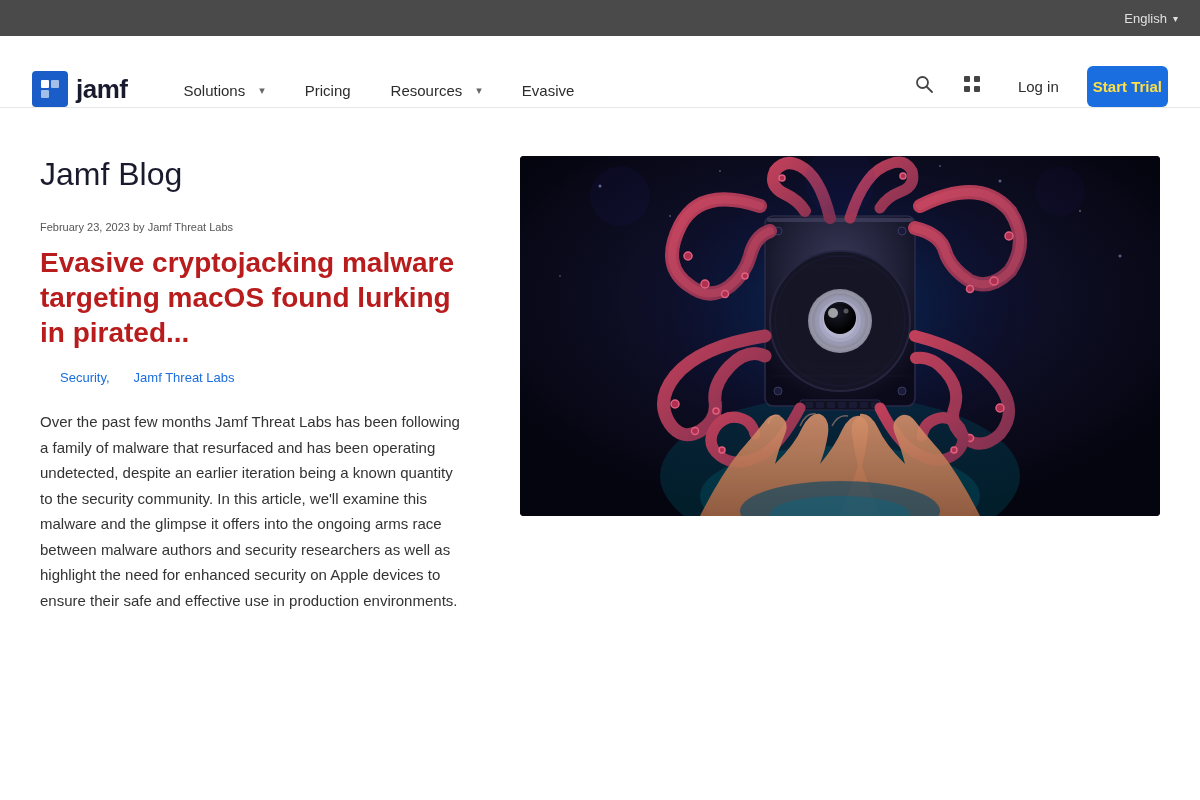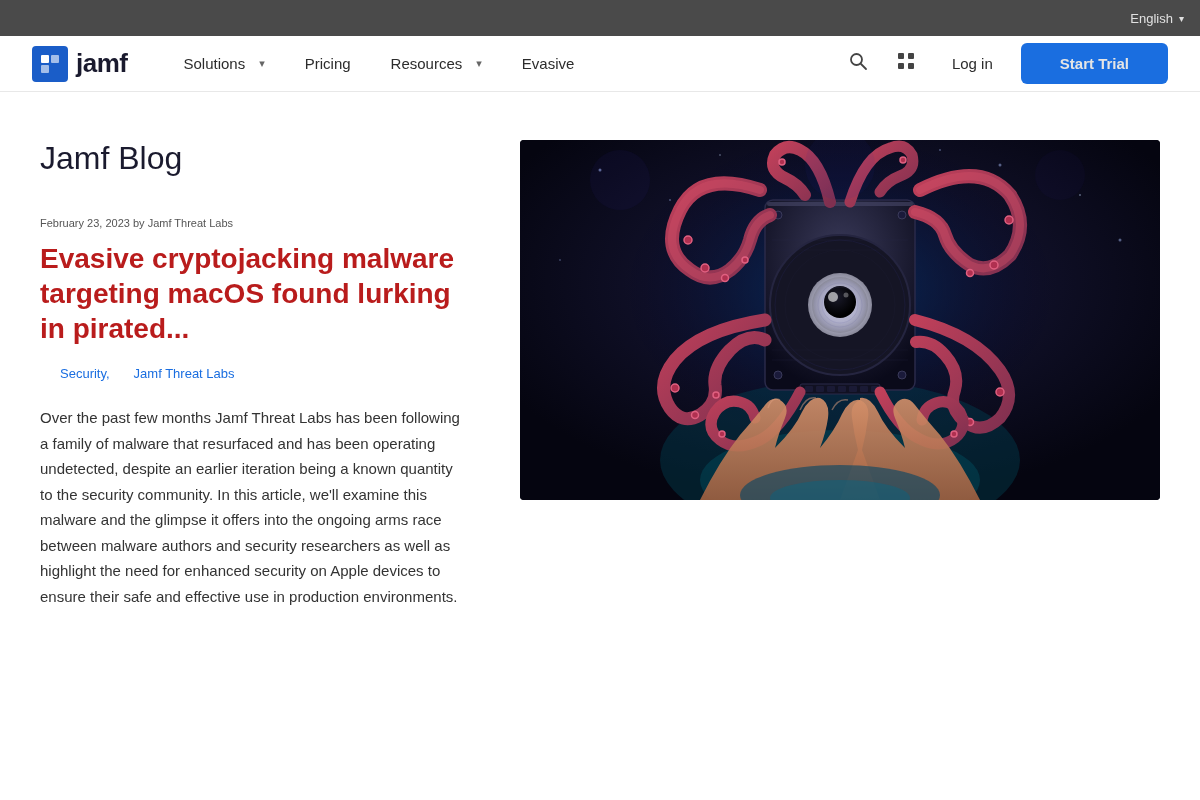--- a/index.html
+++ b/index.html
@@ -5,40 +5,40 @@
     * { margin: 0; padding: 0; box-sizing: border-box; }
     body { font-family: -apple-system, BlinkMacSystemFont, 'Segoe UI', Helvetica, Arial, sans-serif; background: #fff; }
 
     
     .top-bar {
       background: #4a4a4a;
       height: 36px;
       display: flex;
       align-items: center;
       justify-content: flex-end;
-      padding: 0 16px;
+      padding: 0 22px;
     }
     .top-bar-lang {
       color: #e0e0e0;
       font-size: 13px;
       display: flex;
       align-items: center;
       gap: 6px;
       cursor: pointer;
     }
     .top-bar-lang .chevron {
       font-size: 10px;
     }
 
     
     .navbar {
       background: #fff;
-      height: 56px;
-      display: flex;
-      align-items: center;
+      height: 72px;
+      display: flex;
+      align-items: flex-end;
       padding: 0 32px;
       border-bottom: 1px solid #e8e8e8;
       gap: 0;
     }
     .logo {
       display: flex;
       align-items: center;
       gap: 8px;
       text-decoration: none;
       margin-right: 40px;
@@ -107,24 +107,24 @@
       background: none;
       border: none;
       cursor: pointer;
       padding: 8px 16px;
       color: #2c2c2c;
       font-size: 15px;
       font-weight: 500;
     }
     .trial-btn {
       background: #1a6ee0;
-      color: #e5e5e5;
+      color: #fde047;
       border: none;
       border-radius: 6px;
-      padding: 12px 39px;
+      padding: 12px 6px;
       font-size: 15px;
       font-weight: 600;
       cursor: pointer;
       white-space: nowrap;
     }
 
     
     .main-content {
       max-width: 1200px;
       margin: 0 auto;
@@ -138,21 +138,21 @@
       max-width: 480px;
     }
     .content-right {
       flex: 0 0 640px;
     }
 
     .blog-label {
       font-size: 32px;
       font-weight: 300;
       color: #1a1a2e;
-      margin-bottom: 40px;
+      margin-bottom: 28px;
     }
     .post-meta {
       font-size: 11px;
       color: #555;
       margin-bottom: 12px;
     }
     .post-meta .author {
       color: #555;
     }
     .post-title {

